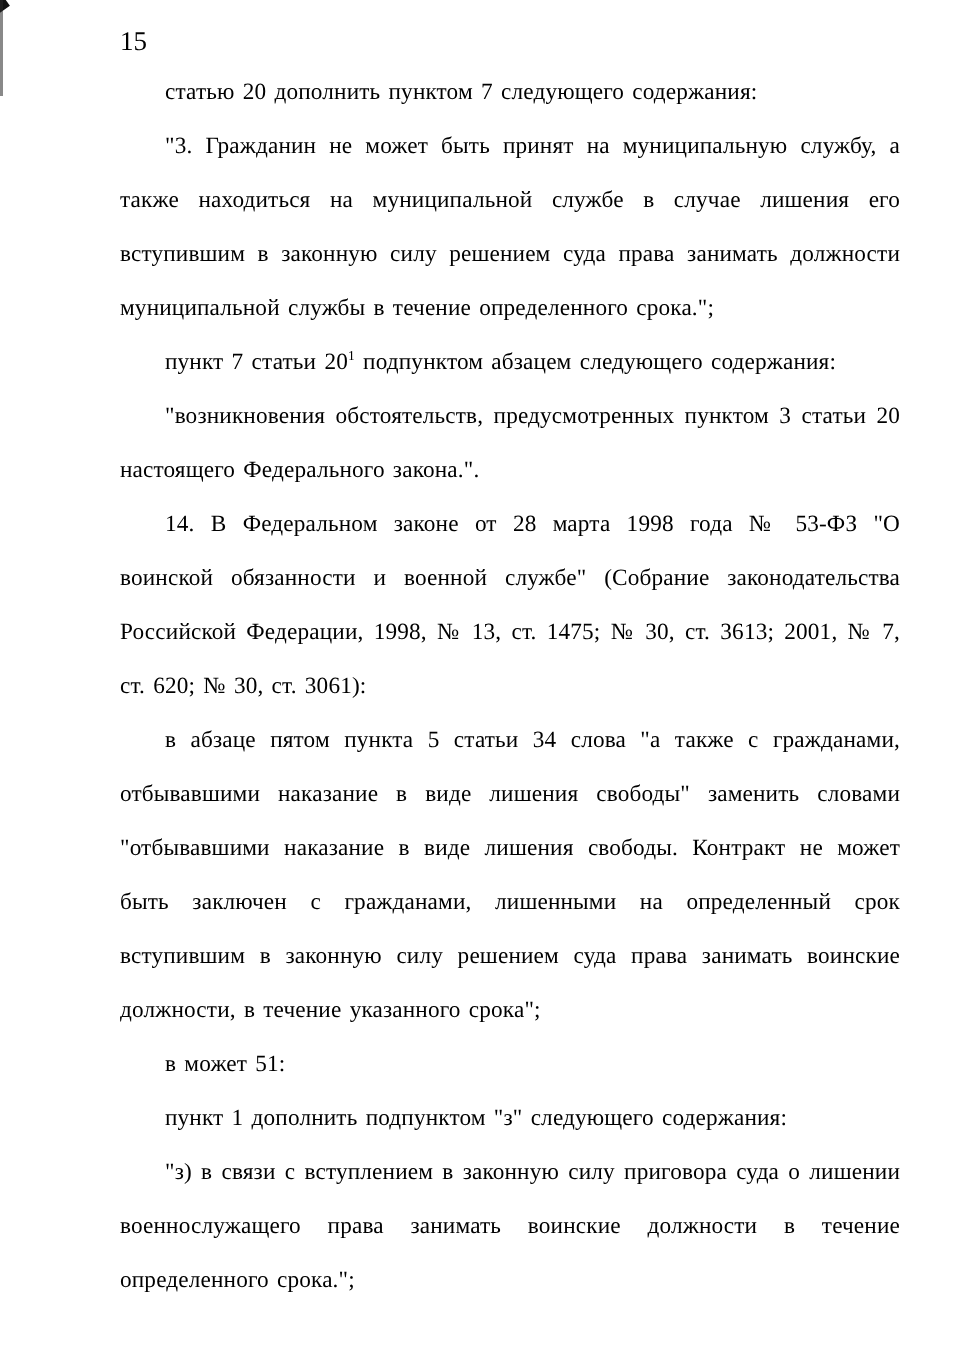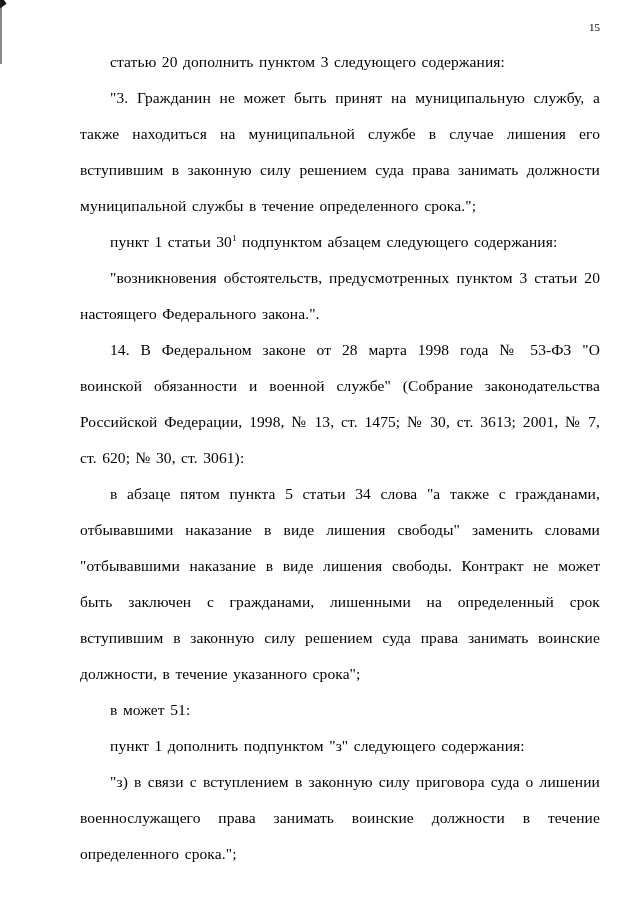--- a/index.html
+++ b/index.html
@@ -16,22 +16,22 @@
     position:relative;
     overflow:hidden;
   }
   .page{
     position:absolute;
     inset:0;
     box-sizing:border-box;
     padding:12px 40px 0 80px;
   }
   .page-number{
-    text-align:right;
-    font-size:11px;
+    text-align:left;
+    font-size:18px;
     line-height:30px;
     margin-bottom:2px;
   }
   .para{
     margin:0;
     font-size:15.5px;
     line-height:36px;
     text-align:justify;
     text-indent:30px;
     word-spacing:1.5px;
@@ -64,25 +64,25 @@
 </head>
 <body>
 
 <div class="artifact-corner"></div>
 <div class="artifact-edge"></div>
 
 <div class="page">
   <div class="page-number">15</div>
 
   <div class="body-text">
-    <p class="para">статью 20 дополнить пунктом 3 следующего содержания:</p>
+    <p class="para">статью 20 дополнить пунктом 7 следующего содержания:</p>
 
     <p class="para">"3. Гражданин не может быть принят на муниципальную службу, а также находиться на муниципальной службе в случае лишения его вступившим в законную силу решением суда права занимать должности муниципальной службы в течение определенного срока.";</p>
 
-    <p class="para"><span>пункт 1 статьи 30</span><sup>1</sup><span> подпунктом абзацем следующего содержания:</span></p>
+    <p class="para"><span>пункт 7 статьи 20</span><sup>1</sup><span> подпунктом абзацем следующего содержания:</span></p>
 
     <p class="para">"возникновения обстоятельств, предусмотренных пунктом 3 статьи 20 настоящего Федерального закона.".</p>
 
     <p class="para">14. В Федеральном законе от 28 марта 1998 года № 53-ФЗ "О воинской обязанности и военной службе" (Собрание законодательства Российской Федерации, 1998, № 13, ст. 1475; № 30, ст. 3613; 2001, № 7, ст. 620; № 30, ст. 3061):</p>
 
     <p class="para">в абзаце пятом пункта 5 статьи 34 слова "а также с гражданами, отбывавшими наказание в виде лишения свободы" заменить словами "отбывавшими наказание в виде лишения свободы. Контракт не может быть заключен с гражданами, лишенными на определенный срок вступившим в законную силу решением суда права занимать воинские должности, в течение указанного срока";</p>
 
     <p class="para">в может 51:</p>
 
     <p class="para">пункт 1 дополнить подпунктом "з" следующего содержания:</p>

